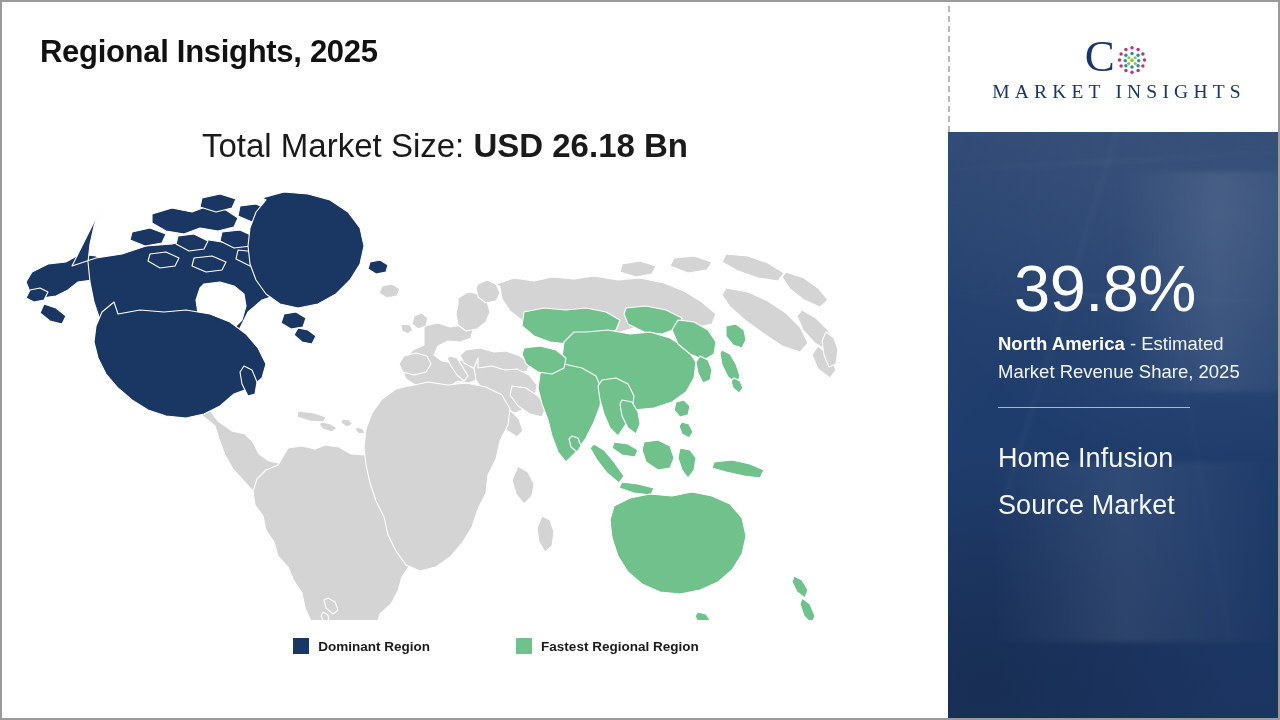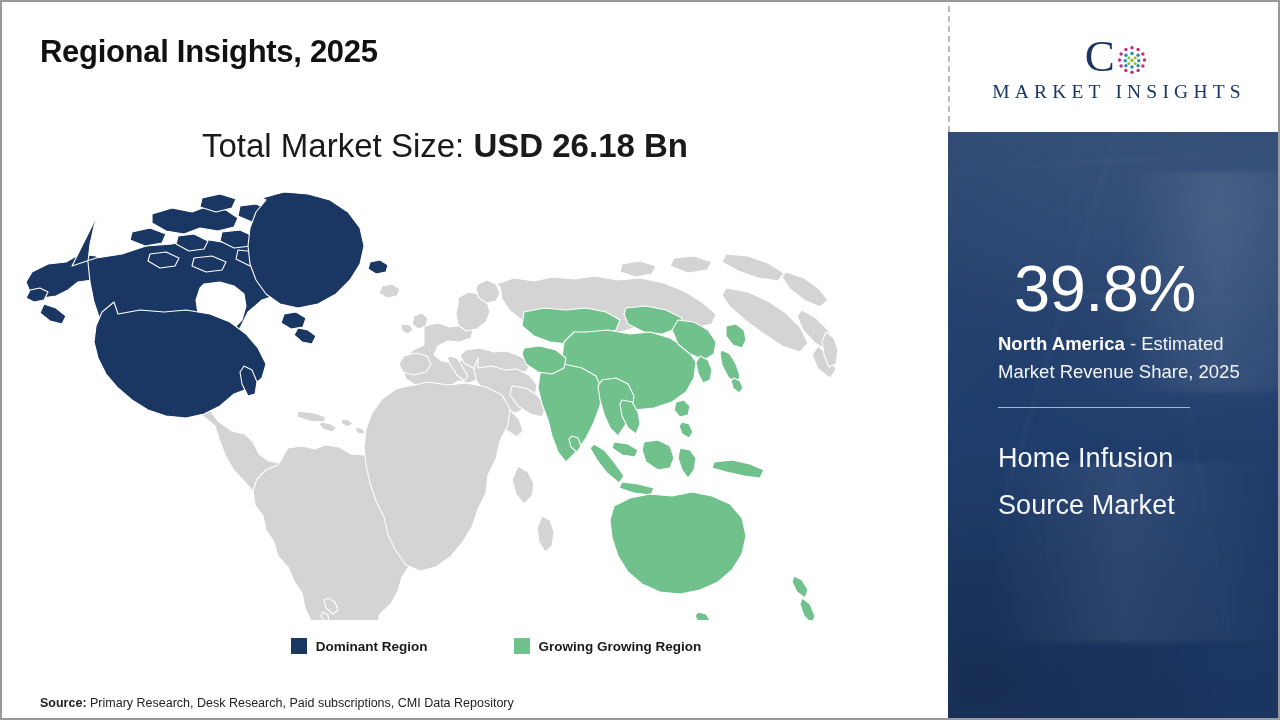--- a/index.html
+++ b/index.html
@@ -370,25 +370,24 @@
       </svg>
     </div>
 
     <div id="legend">
       <div class="legend-item">
         <span class="legend-swatch" style="background:#1a3663"></span>
         <span class="legend-label">Dominant Region</span>
       </div>
       <div class="legend-item">
         <span class="legend-swatch" style="background:#70c18c"></span>
-        <span class="legend-label">Growing Growing Region</span>
+        <span class="legend-label">Fastest Regional Region</span>
       </div>
     </div>
 
-    <div id="source-line"><span class="src-label">Source:</span><span> Primary Research, Desk Research, Paid subscriptions, CMI Data Repository</span></div>
   </div>
 
   <div id="divider"></div>
 
   <div id="logo-box">
     <div id="logo">
       <div id="logo-row1">
         <span>C</span>
         <svg id="logo-globe" viewBox="0 0 100 100">
           <g>

